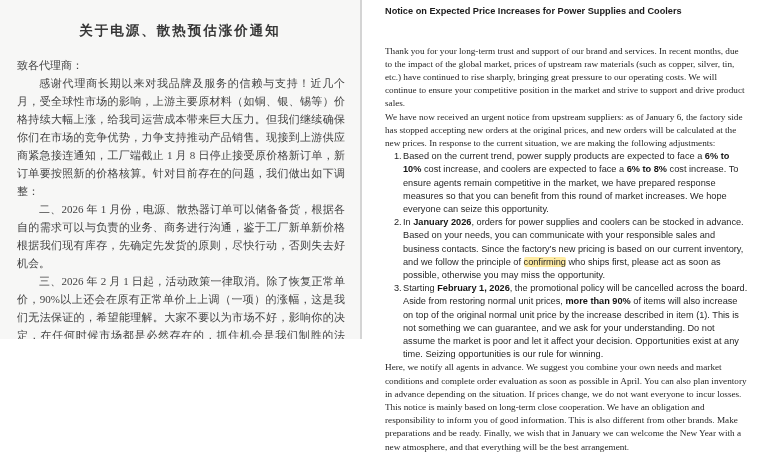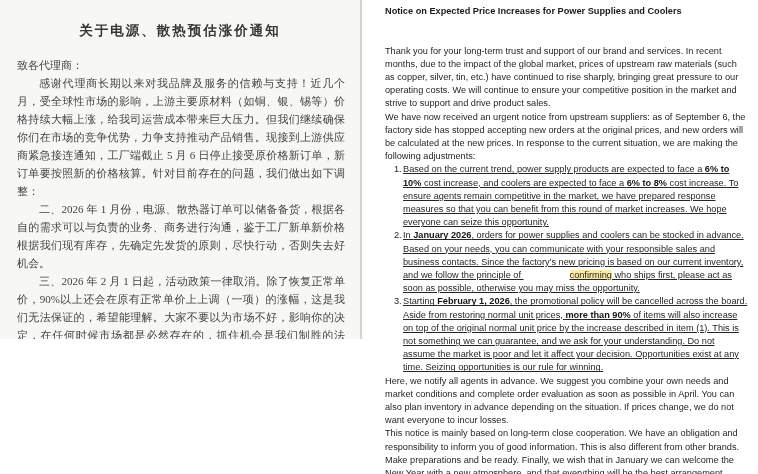--- a/index.html
+++ b/index.html
@@ -19,37 +19,37 @@
   .cn-sign-company{position:absolute;top:414px;right:12px;font-size:9px;color:#4a4a4a;letter-spacing:1px;}
   .cn-sign-date{position:absolute;top:434px;right:62px;font-size:12px;color:#4a4a4a;letter-spacing:1px;}
   .stamp{position:absolute;top:388px;left:217px;width:80px;height:80px;opacity:.82;
     transform:rotate(-6deg);mix-blend-mode:multiply;}
 
   
   .right-pane{flex:1;box-sizing:border-box;padding:5px 10px 4px 23px;overflow:hidden;
     font-size:9.2px;line-height:13.2px;color:#262626;}
   .en-title{font-weight:700;color:#1b1b1b;}
   .gap{height:13.2px;}
-  .right-pane p.para{margin:0;}
+  .right-pane p.para{margin:0;font-family:Liberation Serif, serif;}
   .li-row{display:flex;margin:0;}
   .num{flex:0 0 18px;text-align:left;padding-left:9px;box-sizing:border-box;}
-  .li-txt{flex:1;text-decoration:underline;}
+  .li-txt{flex:1;}
   .b{font-weight:700;color:#141414;}
-  .hl{background:rgba(255,221,90,.55);border-radius:2px;margin-left:46px;}
+  .hl{background:rgba(255,221,90,.55);border-radius:2px;}
 </style>
 </head>
 <body>
 
 <div class="page">
 
   <div class="left-pane">
     <div class="cn-title">关于电源、散热预估涨价通知</div>
     <div class="cn-body">
         <p class="para noindent"><span>致各代理商：</span></p>
-        <p class="para"><span>感谢代理商长期以来对我品牌及服务的信赖与支持！近几个月，受全球性市场的影响，上游主要原材料（如铜、银、锡等）价格持续大幅上涨，给我司运营成本带来巨大压力。但我们继续确保你们在市场的竞争优势，力争支持推动产品销售。现接到上游供应商紧急接连通知，工厂端截止 5 月 6 日停止接受原价格新订单，新订单要按照新的价格核算。针对目前存在的问题，我们做出如下调整：</span></p>
+        <p class="para"><span>感谢代理商长期以来对我品牌及服务的信赖与支持！近几个月，受全球性市场的影响，上游主要原材料（如铜、银、锡等）价格持续大幅上涨，给我司运营成本带来巨大压力。但我们继续确保你们在市场的竞争优势，力争支持推动产品销售。现接到上游供应商紧急接连通知，工厂端截止 1 月 8 日停止接受原价格新订单，新订单要按照新的价格核算。针对目前存在的问题，我们做出如下调整：</span></p>
         <p class="para"><span>二、2026 年 1 月份，电源、散热器订单可以储备备货，根据各自的需求可以与负责的业务、商务进行沟通，鉴于工厂新单新价格根据我们现有库存，先确定先发货的原则，尽快行动，否则失去好机会。</span></p>
         <p class="para"><span>三、2026 年 2 月 1 日起，活动政策一律取消。除了恢复正常单价，90%以上还会在原有正常单价上上调（一项）的涨幅，这是我们无法保证的，希望能理解。大家不要以为市场不好，影响你的决定，在任何时候市场都是必然存在的，抓住机会是我们制胜的法则。</span></p>
         <p class="para"><span>在此，特提前通知各代理商，建议结合自身的需求及市场情况，尽快在 1 月份做好订单评估，并可视情况提前规划库存，如有价格的变动，不希望给大家带来损失。</span></p>
         <p class="para"><span>此通知主要是考虑长期紧密合作，好的信息我们有义务和责任告知，这样也是与别的品牌不同，做好准备工作，打有准备的仗。最后，祝：1 月份我们新年新气象，一切都是最好的安排！</span></p>
         <p class="para"><span>关于电源！</span></p>
       </div>
     <div class="cn-sign-company">广州鑫鸿正电子科技有限公司</div>
     <div class="cn-sign-date">2026 年 1 月 7 日</div>
     <svg class="stamp" viewBox="0 0 100 100">
       <defs>
@@ -62,21 +62,21 @@
       </text>
     </svg>
   </div>
 
   <div class="right-pane">
     <div class="en-title">Notice on Expected Price Increases for Power Supplies and Coolers</div>
     <div class="gap"></div>
     <div class="gap"></div>
     <div>
         <p class="para"><span>Thank you for your long-term trust and support of our brand and services. In recent months, due to the impact of the global market, prices of upstream raw materials (such as copper, silver, tin, etc.) have continued to rise sharply, bringing great pressure to our operating costs. We will continue to ensure your competitive position in the market and strive to support and drive product sales.</span></p>
-        <p class="para"><span>We have now received an urgent notice from upstream suppliers: as of September 6, the factory side has stopped accepting new orders at the original prices, and new orders will be calculated at the new prices. In response to the current situation, we are making the following adjustments:</span></p>
+        <p class="para"><span>We have now received an urgent notice from upstream suppliers: as of January 6, the factory side has stopped accepting new orders at the original prices, and new orders will be calculated at the new prices. In response to the current situation, we are making the following adjustments:</span></p>
         <div class="li-row">
           <span class="num">1.</span>
           <span class="li-txt"><span>Based on the current trend, power supply products are expected to face a </span><span class="b">6% to 10%</span><span> cost increase, and coolers are expected to face a </span><span class="b">6% to 8%</span><span> cost increase. To ensure agents remain competitive in the market, we have prepared response measures so that you can benefit from this round of market increases. We hope everyone can seize this opportunity.</span></span>
         </div>
         <div class="li-row">
           <span class="num">2.</span>
           <span class="li-txt"><span>In </span><span class="b">January 2026</span><span>, orders for power supplies and coolers can be stocked in advance. Based on your needs, you can communicate with your responsible sales and business contacts. Since the factory’s new pricing is based on our current inventory, and we follow the principle of </span><span class="hl">confirming</span><span> who ships first, please act as soon as possible, otherwise you may miss the opportunity.</span></span>
         </div>
         <div class="li-row">
           <span class="num">3.</span>

